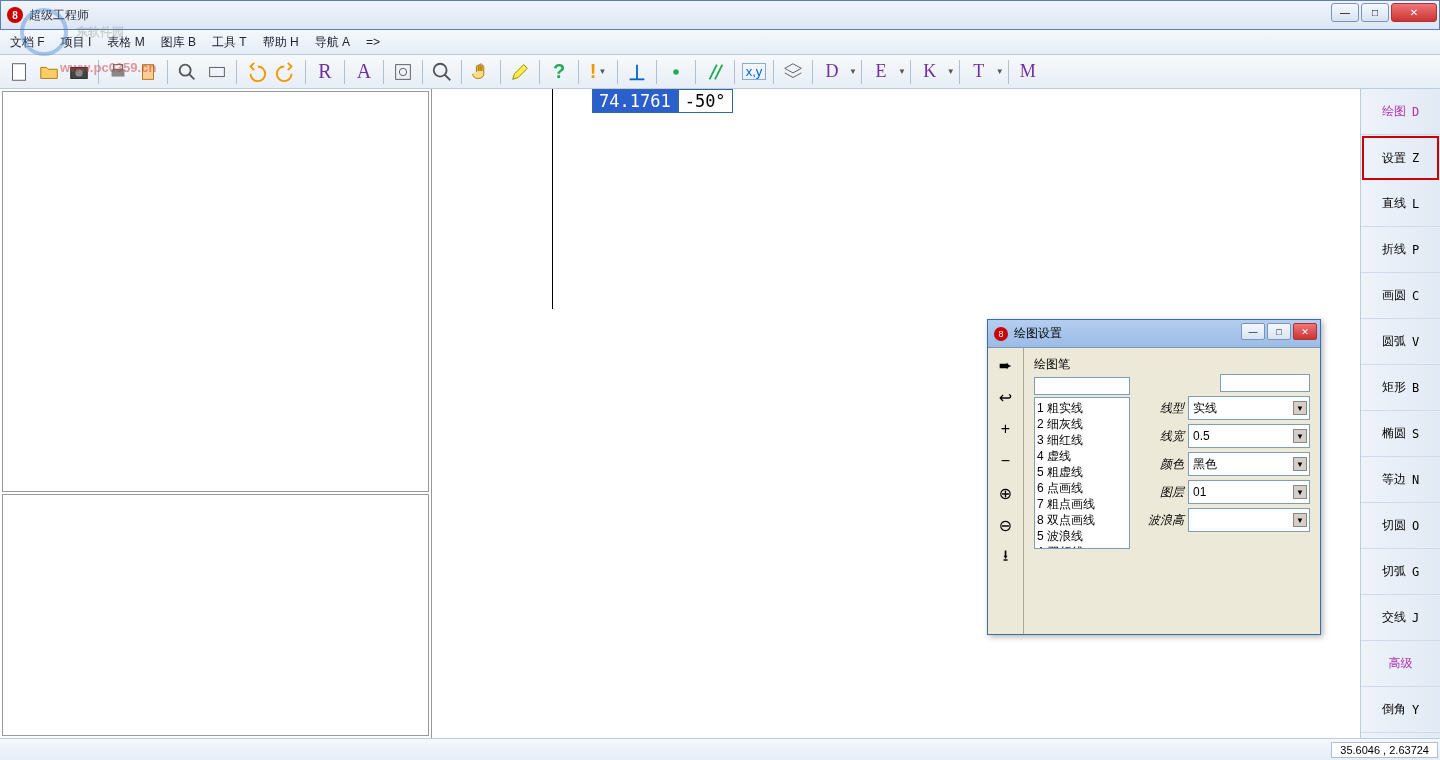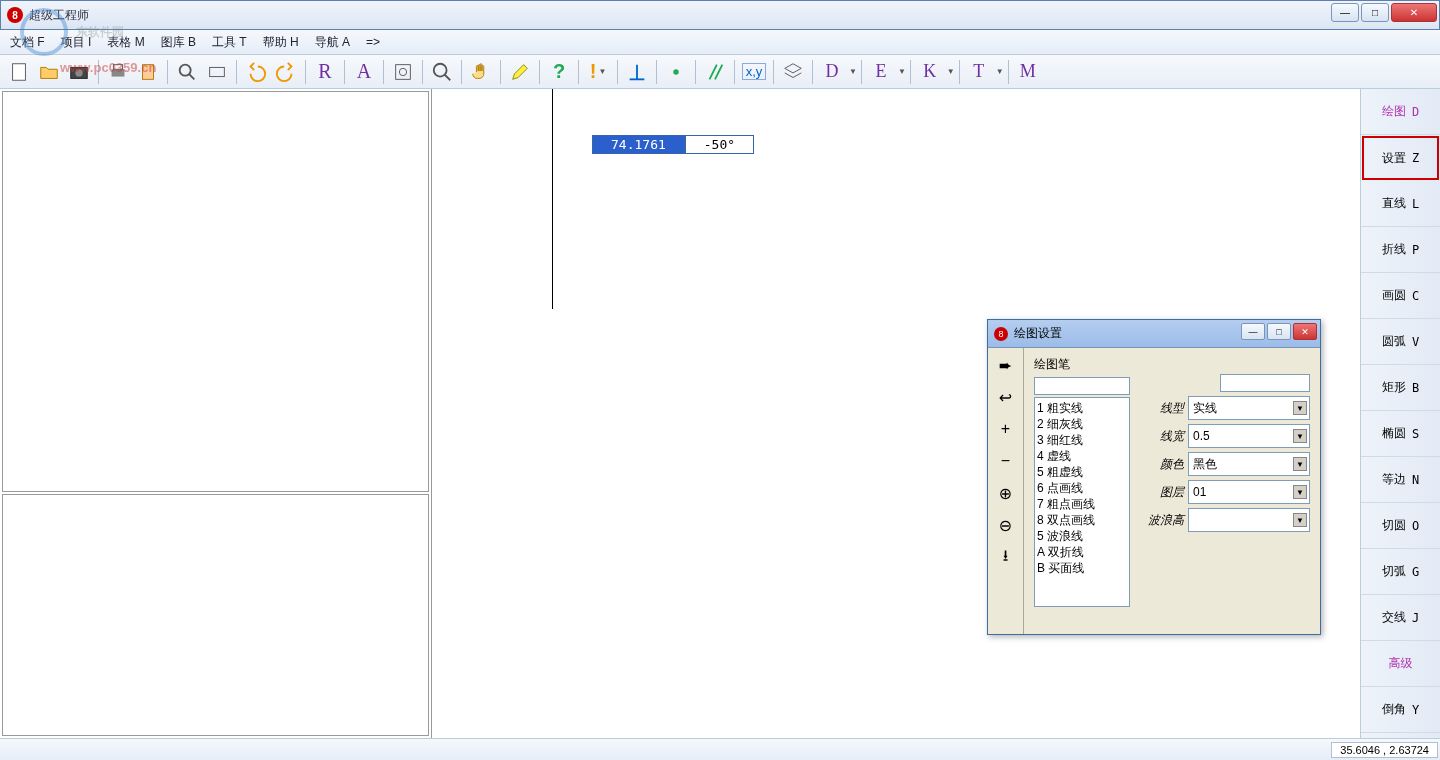--- a/index.html
+++ b/index.html
@@ -38,42 +38,42 @@
 .rs-item.highlight { color: #b030b0; }
 .rs-item.boxed { border: 2px solid #c00; margin: 1px; height: 44px; }
 .rs-item .rs-key { margin-left: 6px; font-family: monospace; }
 
 
 .statusbar { position: absolute; bottom: 0; left: 0; right: 0; height: 22px; background: linear-gradient(#f5f8fc, #e5edf7); border-top: 1px solid #bcd; display: flex; align-items: center; }
 .status-cell { border: 1px solid #b0c0d0; padding: 1px 8px; margin-left: auto; margin-right: 2px; background: #fff; font-size: 11px; }
 
 
 .coord-boxes { position: absolute; top: 0; left: 160px; display: flex; }
-.coord-box { border: 1px solid #36a; padding: 1px 18px; background: #fff; font-family: monospace; font-size: 13px; margin-top: 46px; }
+.coord-box { border: 1px solid #36a; padding: 1px 6px; background: #fff; font-family: monospace; font-size: 17px; }
 .coord-box.active { background: #2a5fcc; color: #fff; }
 
 
 .vline { position: absolute; top: 0; left: 120px; width: 1px; height: 220px; background: #000; }
 
 
 .dialog { position: absolute; left: 555px; top: 230px; width: 334px; height: 316px; border: 1px solid #3a6ea5; background: #ece9d8; box-shadow: 2px 2px 6px rgba(0,0,0,0.3); }
 .dlg-title { height: 28px; background: linear-gradient(#b5cdf0, #9bbce8); display: flex; align-items: center; padding-left: 6px; position: relative; border-bottom: 1px solid #7a95b8; }
 .dlg-title .app-icon { width: 14px; height: 14px; border-radius: 50%; background: #c00; display: inline-flex; align-items: center; justify-content: center; color: #fff; font-size: 9px; margin-right: 6px; }
 .dlg-win-controls { position: absolute; right: 3px; top: 3px; display: flex; }
 .dlg-win-btn { width: 24px; height: 17px; border: 1px solid #7a95b8; background: linear-gradient(#f5f9fe, #d8e4f2); margin-left: 2px; border-radius: 2px; display: flex; align-items: center; justify-content: center; font-size: 9px; cursor: pointer; }
 .dlg-win-btn.close { background: linear-gradient(#e77, #c33); color: #fff; border-color: #a33; }
 
 .dlg-body { display: flex; height: calc(100% - 28px); }
 .dlg-side { width: 36px; border-right: 1px solid #aca899; display: flex; flex-direction: column; align-items: center; padding-top: 6px; gap: 10px; }
 .dlg-side-btn { width: 22px; height: 22px; display: flex; align-items: center; justify-content: center; font-size: 16px; cursor: pointer; }
 .dlg-content { flex: 1; padding: 8px 10px; display: flex; gap: 10px; }
 .dlg-group-label { font-size: 12px; margin-bottom: 4px; }
 .dlg-list-wrap { width: 96px; }
 .dlg-input { width: 96px; border: 1px solid #7f9db9; padding: 1px 2px; background: #fff; height: 18px; margin-bottom: 2px; }
-.dlg-list { width: 96px; height: 210px; border: 1px solid #7f9db9; background: #fff; overflow: hidden; padding: 2px; }
+.dlg-list { width: 96px; height: 152px; border: 1px solid #7f9db9; background: #fff; overflow: hidden; padding: 2px; }
 .dlg-list-item { line-height: 16px; white-space: nowrap; }
 .dlg-right { flex: 1; padding-top: 18px; }
 .dlg-row { display: flex; align-items: center; margin-bottom: 4px; }
 .dlg-label { width: 44px; text-align: right; margin-right: 4px; font-style: italic; }
 .dlg-select { flex: 1; border: 1px solid #7f9db9; background: #ffffff; height: 24px; display: flex; align-items: center; justify-content: space-between; padding: 0 2px 0 4px; }
 .dlg-select .arrow { font-size: 8px; background: #d4d0c8; border: 1px solid #888; width: 14px; height: 14px; display: flex; align-items: center; justify-content: center; }
 .dlg-small-input { width: 50px; border: 1px solid #7f9db9; height: 18px; background: #fff; margin-left: auto; }
 
 
 .watermark { position: absolute; top: 8px; left: 20px; font-size: 26px; font-weight: bold; color: rgba(120, 140, 130, 0.35); pointer-events: none; z-index: 1000; display: flex; align-items: center;}

